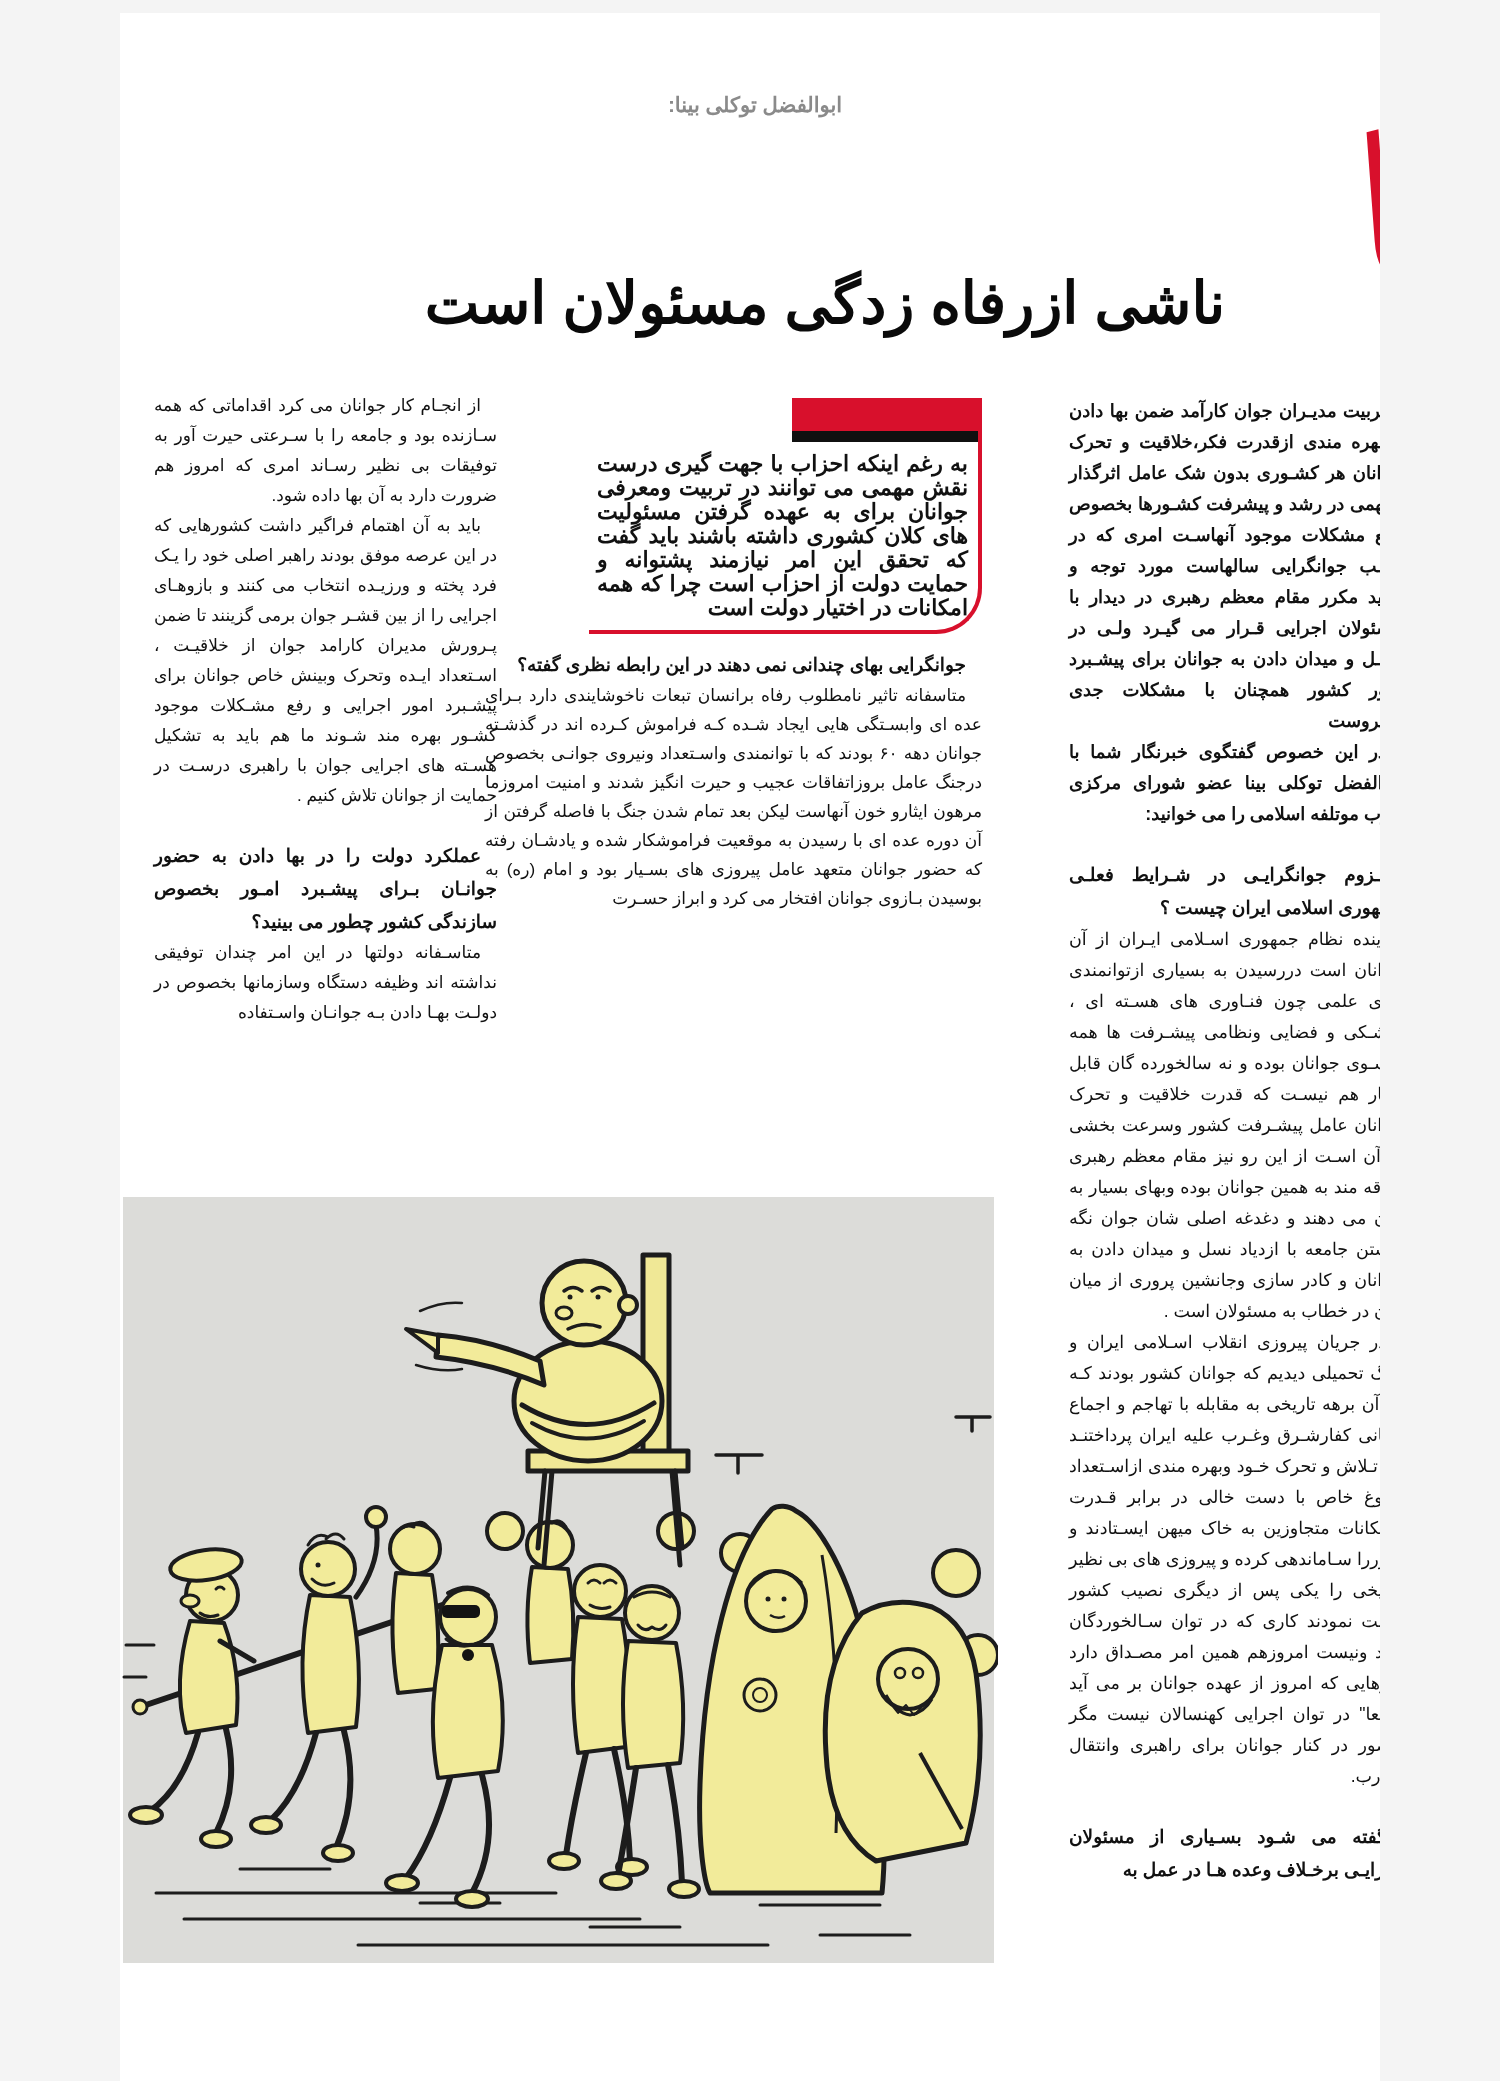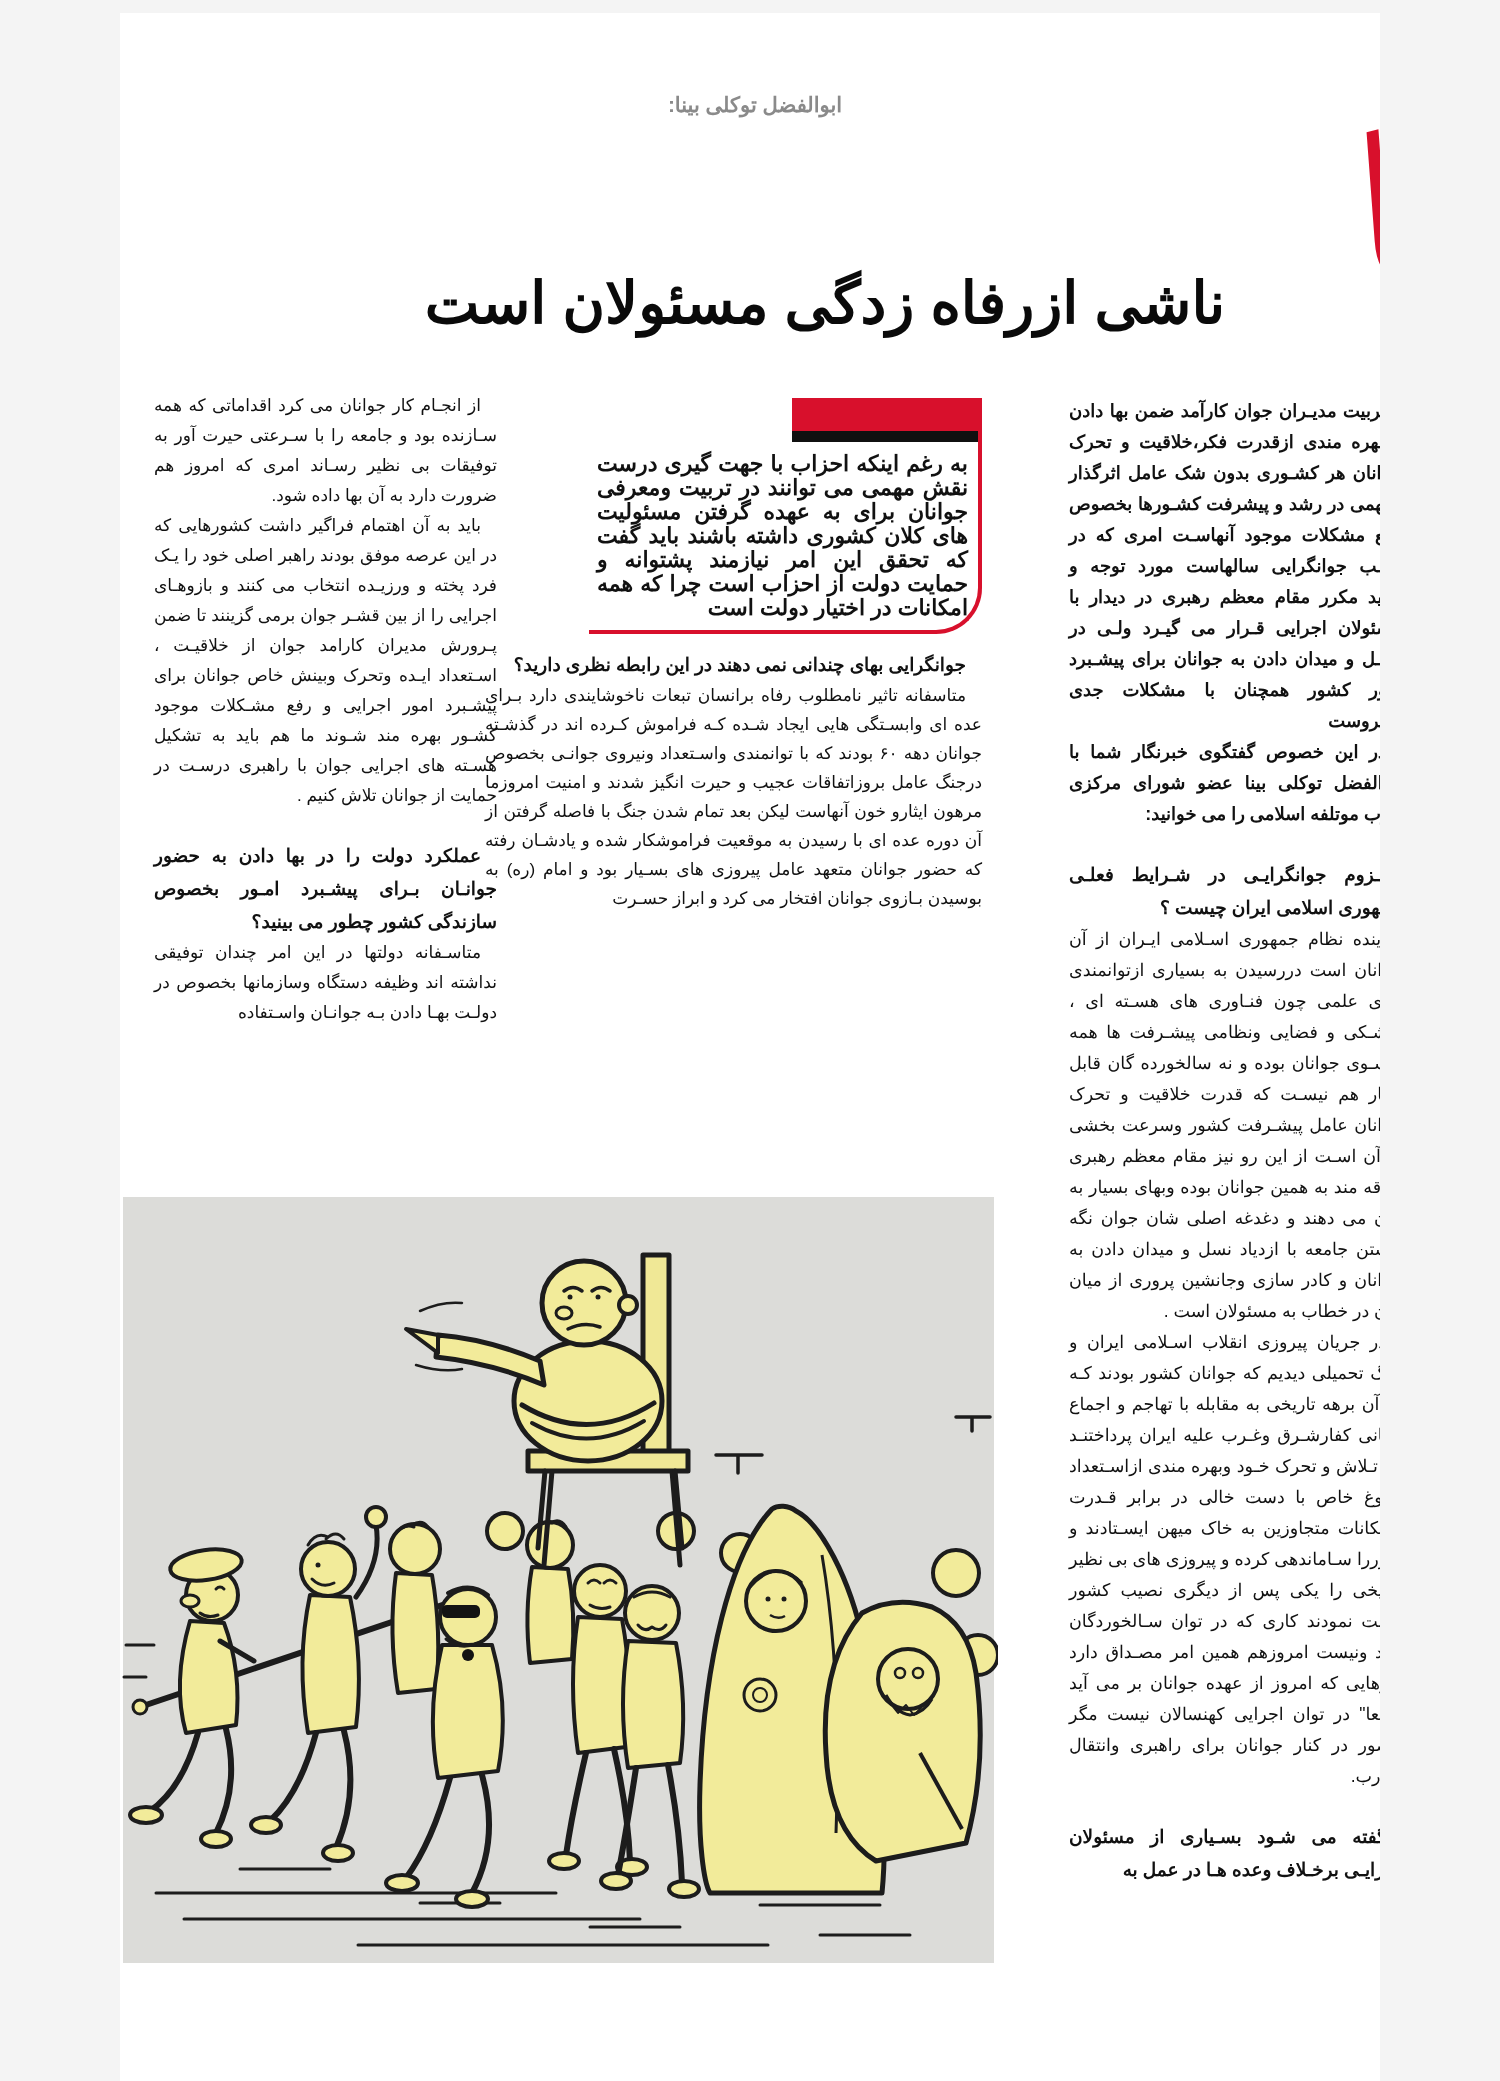--- a/index.html
+++ b/index.html
@@ -68,21 +68,21 @@
     <p>در جریان پیروزی انقلاب اسـلامی ایران و جنگ تحمیلی دیدیم که جوانان کشور بودند کـه در آن برهه تاریخی به مقابله با تهاجم و اجماع جهانی کفارشـرق وغـرب علیه ایران پرداختنـد وبا تـلاش و تحرک خـود وبهره مندی ازاسـتعداد ونبوغ خاص با دست خالی در برابر قـدرت وامکانات متجاوزین به خاک میهن ایسـتادند و اموررا سـاماندهی کرده و پیروزی های بی نظیر تاریخی را یکی پس از دیگری نصیب کشور وملت نمودند کاری که در توان سـالخوردگان نبود ونیست امروزهم همین امر مصـداق دارد کارهایی که امروز از عهده جوانان بر می آید قطعا" در توان اجرایی کهنسالان نیست مگر حضور در کنار جوانان برای راهبری وانتقال تجارب.</p>
     <p class="q">گفته می شـود بسـیاری از مسئولان اجرایـی برخـلاف وعده هـا در عمل به</p>
   </section>
 
   <section class="col col-middle">
     <div class="quotebox">
       <div class="qb-header"></div>
       <div class="qb-bar"></div>
       <div class="qb-text">به رغم اینکه احزاب با جهت گیری درست نقش مهمی می توانند در تربیت ومعرفی جوانان برای به عهده گرفتن مسئولیت های کلان کشوری داشته باشند باید گفت که تحقق این امر نیازمند پشتوانه و حمایت دولت از احزاب است چرا که همه امکانات در اختیار دولت است</div>
     </div>
-    <p class="q" style="margin-top:6px !important">جوانگرایی بهای چندانی نمی دهند در این رابطه نظری دارید؟</p>
+    <p class="q" style="margin-top:6px !important">جوانگرایی بهای چندانی نمی دهند در این رابطه نظری گفته؟</p>
     <p>متاسفانه تاثیر نامطلوب رفاه برانسان تبعات ناخوشایندی دارد بـرای عده ای وابسـتگی هایی ایجاد شـده کـه فراموش کـرده اند در گذشـته جوانان دهه ۶۰ بودند که با توانمندی واسـتعداد ونیروی جوانـی بخصوص درجنگ عامل بروزاتفاقات عجیب و حیرت انگیز شدند و امنیت امروزما مرهون ایثارو خون آنهاست لیکن بعد تمام شدن جنگ با فاصله گرفتن از آن دوره عده ای با رسیدن به موقعیت فراموشکار شده و یادشـان رفته که حضور جوانان متعهد عامل پیروزی های بسـیار بود و امام (ره) به بوسیدن بـازوی جوانان افتخار می کرد و ابراز حسـرت</p>
   </section>
 
   <section class="col col-left">
     <p>از انجـام کار جوانان می کرد اقداماتی که همه سـازنده بود و جامعه را با سـرعتی حیرت آور به توفیقات بی نظیر رسـاند امری که امروز هم ضرورت دارد به آن بها داده شود.</p>
     <p>باید به آن اهتمام فراگیر داشت کشورهایی که در این عرصه موفق بودند راهبر اصلی خود را یـک فرد پخته و ورزیـده انتخاب می کنند و بازوهـای اجرایی را از بین قشـر جوان برمی گزینند تا ضمن پـرورش مدیران کارامد جوان از خلاقیـت ، اسـتعداد ایـده وتحرک وبینش خاص جوانان برای پیشـبرد امور اجرایی و رفع مشـکلات موجود کشـور بهره مند شـوند ما هم باید به تشکیل هسـته های اجرایی جوان با راهبری درسـت در حمایت از جوانان تلاش کنیم .</p>
     <p class="q">عملکرد دولت را در بها دادن به حضور جوانـان بـرای پیشـبرد امـور بخصوص سازندگی کشور چطور می بینید؟</p>
     <p>متاسـفانه دولتها در این امر چندان توفیقی نداشته اند وظیفه دستگاه وسازمانها بخصوص در دولـت بهـا دادن بـه جوانـان واسـتفاده</p>
   </section>
 

